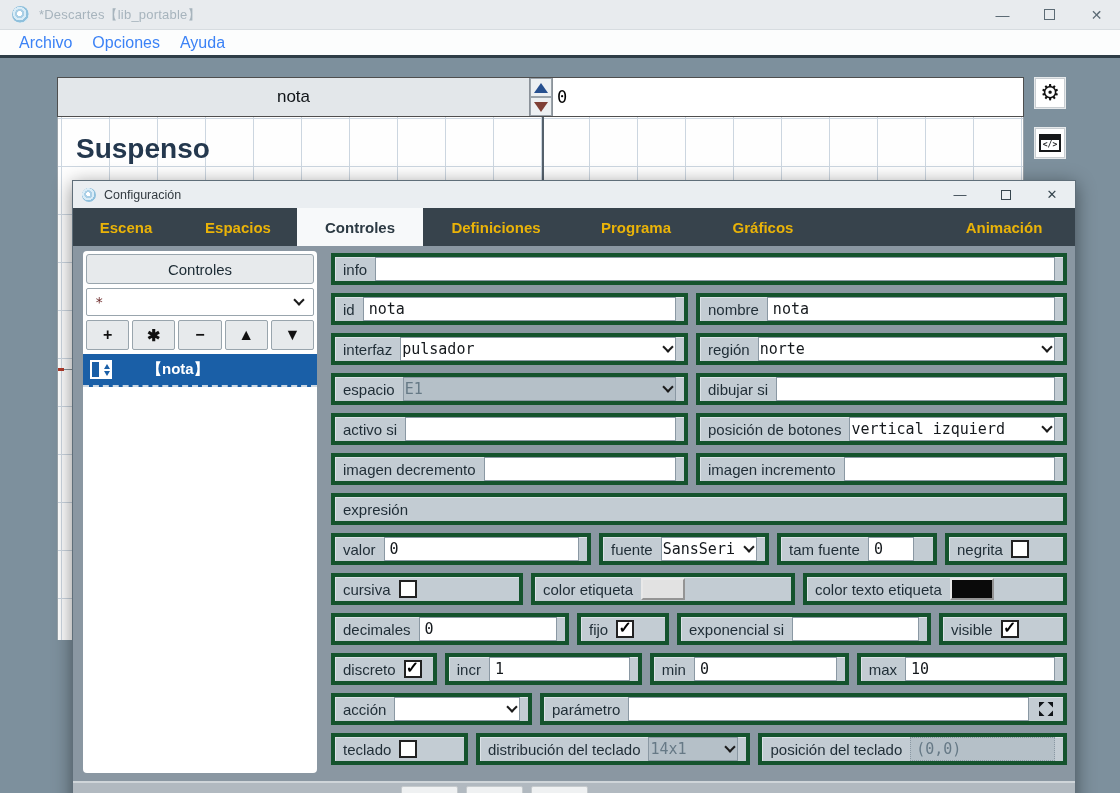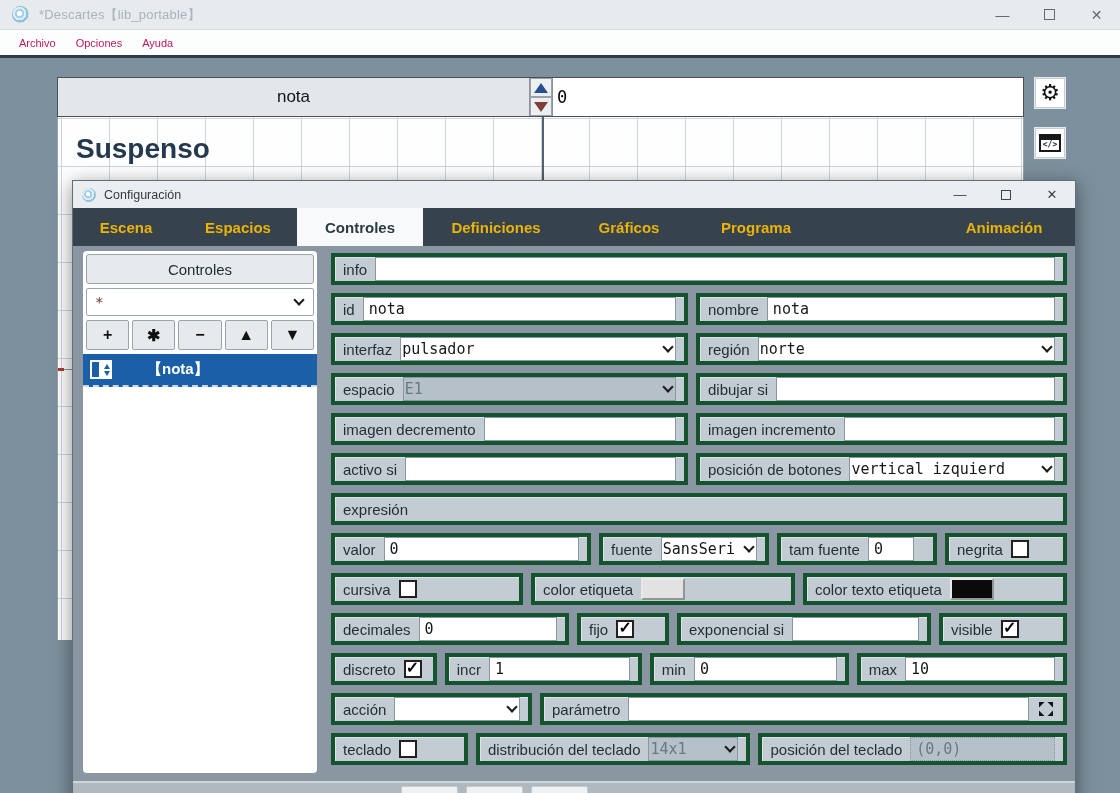--- a/index.html
+++ b/index.html
@@ -9,21 +9,21 @@
 
   
   .titlebar { position:absolute; left:0; top:0; width:1120px; height:30px; background:#e8ebee; display:flex; align-items:center; border-bottom:1px solid #d7dce0; }
   .app-ico { width:17px; height:17px; border-radius:50%; margin:0 10px 0 12px;
     background:radial-gradient(circle at 45% 45%, #ffffff 0 18%, #a9cfe6 20% 34%, #d9ecf7 36% 50%, #8fc0dc 52% 66%, #cfe6f3 68% 82%, #7fb2d2 84% 100%); }
   .title-text { font-size:13px; color:#a7b4bd; letter-spacing:.2px; }
   .wctrls { margin-left:auto; display:flex; height:100%; }
   .wbtn { width:47px; height:100%; display:flex; align-items:center; justify-content:center; color:#5c6b75; font-size:14px; }
   .wbtn .maxbox { width:11px; height:11px; border:1.5px solid #5c6b75; display:inline-block; }
   .menubar { position:absolute; left:0; top:30px; width:1120px; height:28px; background:#fcfdfd; display:flex; align-items:center; padding-left:10px; gap:2px; border-bottom:3px solid #2e3d47; }
-  .menu-item { font-size:11px; color:#be185d; padding:4px 9px; }
+  .menu-item { font-size:16px; color:#3b82f6; padding:4px 9px; }
 
   
   .scene-controlbar { position:absolute; left:57px; top:77px; width:967px; height:40px; display:flex; background:#e3e7ea; border:1px solid #4e4e4e; }
   .ctl-label { width:472px; display:flex; align-items:center; justify-content:center; font-size:17px; color:#101418; border-right:1px solid #8b9299; }
   .ctl-spinner { width:22px; display:flex; flex-direction:column; }
   .spin-btn { flex:1; background:#edf0f2; border:1px solid #9aa3aa; display:flex; align-items:center; justify-content:center; }
   .tri-up-b { width:0; height:0; border-left:7px solid transparent; border-right:7px solid transparent; border-bottom:10px solid #27508f; }
   .tri-dn-r { width:0; height:0; border-left:7px solid transparent; border-right:7px solid transparent; border-top:10px solid #7f4036; }
   .ctl-value { flex:1; background:#fff; border-left:1px solid #8b9299; font:17px "DejaVu Sans Mono", monospace; color:#000; padding:0 4px; border:none; border-left:1px solid #8b9299; outline:none; }
   .scene-grid { position:absolute; left:57px; top:117px; width:967px; height:523px; background:#fefefe;
@@ -164,22 +164,22 @@
             <span>✕</span>
           </span>
       </div>
     </div>
 
     <div class="dlg-tabs">
       <div class="tab" style="width:106px">Escena</div>
       <div class="tab" style="width:118px">Espacios</div>
       <div class="tab active" style="width:126px">Controles</div>
       <div class="tab" style="width:146px">Definiciones</div>
+      <div class="tab" style="width:134px">Programa</div>
       <div class="tab" style="width:120px">Gráficos</div>
-      <div class="tab" style="width:134px">Programa</div>
       <div class="tab-spacer"></div>
       <div class="tab" style="width:142px">Animación</div>
     </div>
 
     <div class="dlg-body">
 
       <div class="left-panel">
         <div class="lp-header">Controles</div>
         <div class="lp-filter">
           <span class="fval">*</span>
@@ -250,40 +250,40 @@
             </div>
           </div>
           <div class="cell grow">
             <span class="lbl">dibujar si</span>
             <input class="tin grow" value="" style="">
           </div>
         </div>
 
         <div class="row">
           <div class="cell" style="width:357px">
-            <span class="lbl">imagen decremento</span>
-            <input class="tin grow" value="" style="">
-          </div>
-          <div class="cell grow">
-            <span class="lbl">imagen incremento</span>
-            <input class="tin grow" value="" style="">
-          </div>
-        </div>
-
-        <div class="row">
-          <div class="cell" style="width:357px">
             <span class="lbl">activo si</span>
             <input class="tin grow" value="" style="">
           </div>
           <div class="cell grow">
             <span class="lbl">posición de botones</span>
             <div class="sel grow">
               <span class="sel-val">vertical izquierd</span>
               <span class="chev"></span>
             </div>
+          </div>
+        </div>
+
+        <div class="row">
+          <div class="cell" style="width:357px">
+            <span class="lbl">imagen decremento</span>
+            <input class="tin grow" value="" style="">
+          </div>
+          <div class="cell grow">
+            <span class="lbl">imagen incremento</span>
+            <input class="tin grow" value="" style="">
           </div>
         </div>
 
         <div class="row">
           <div class="cell grow">
             <span class="lbl">expresión</span>
           </div>
         </div>
 
         <div class="row">

